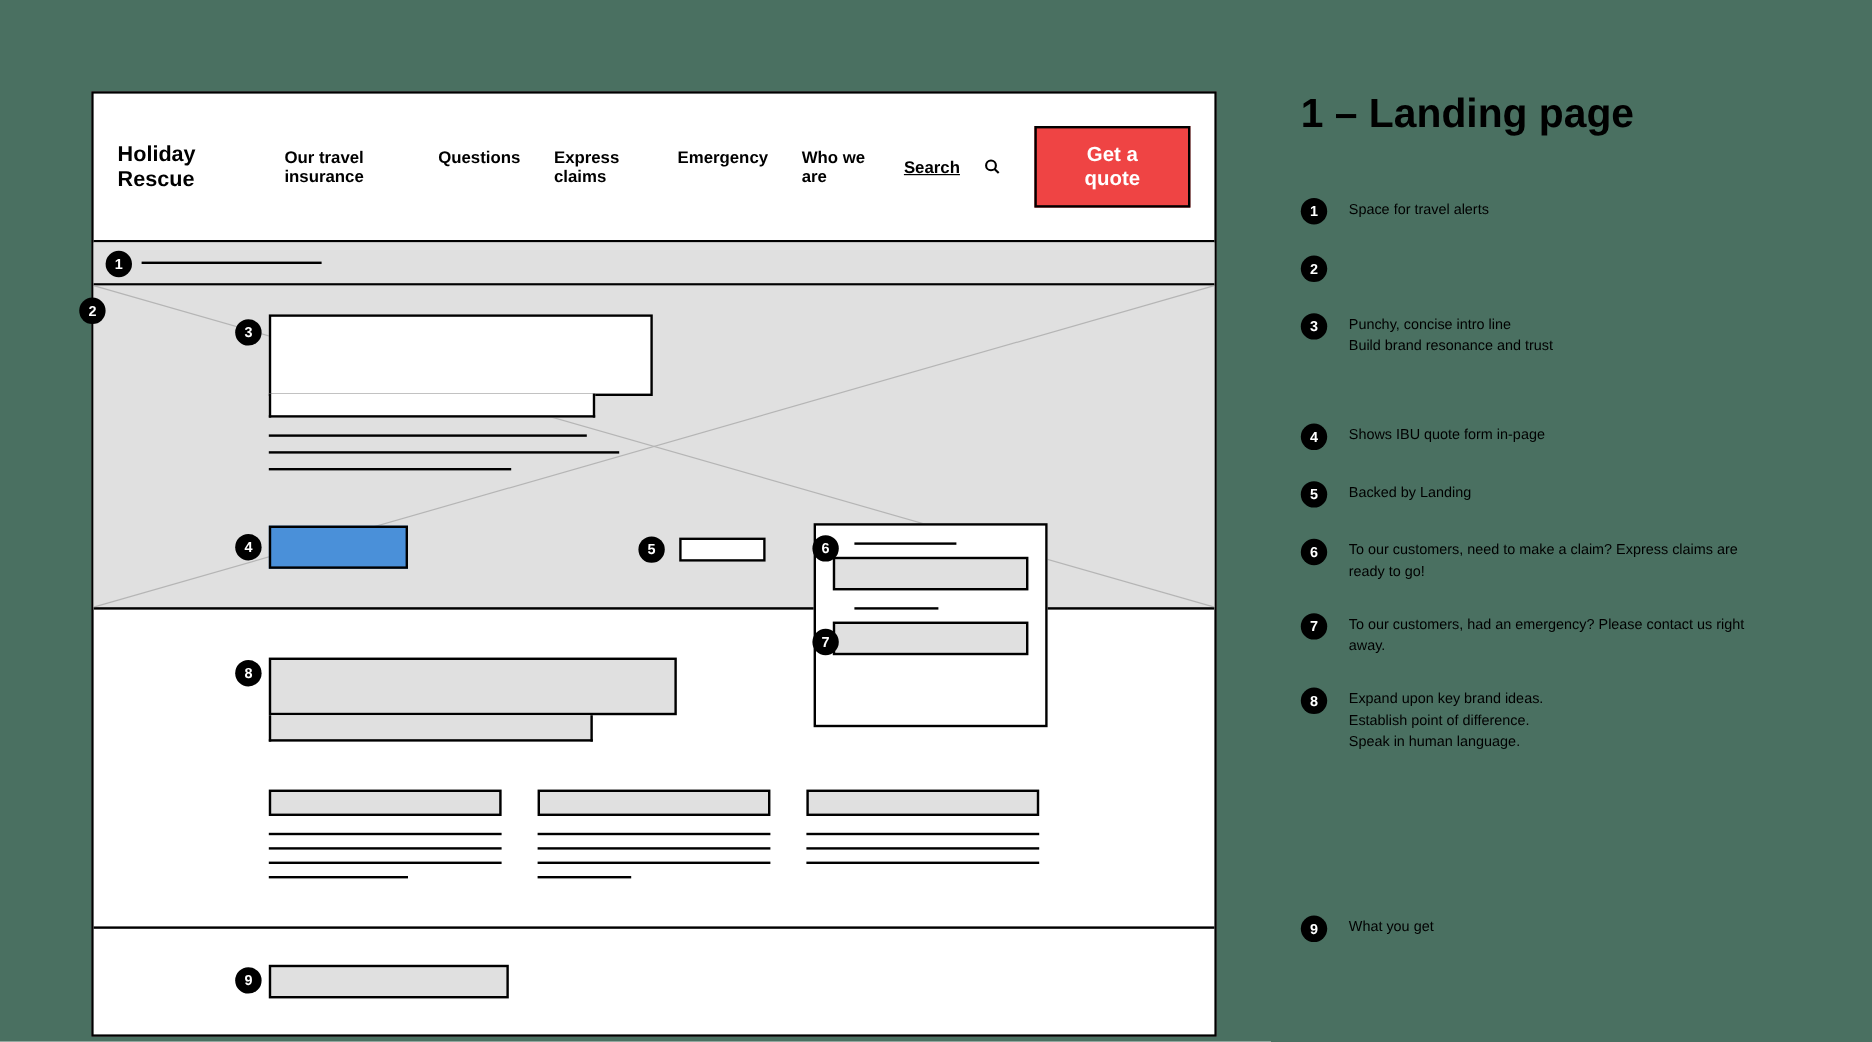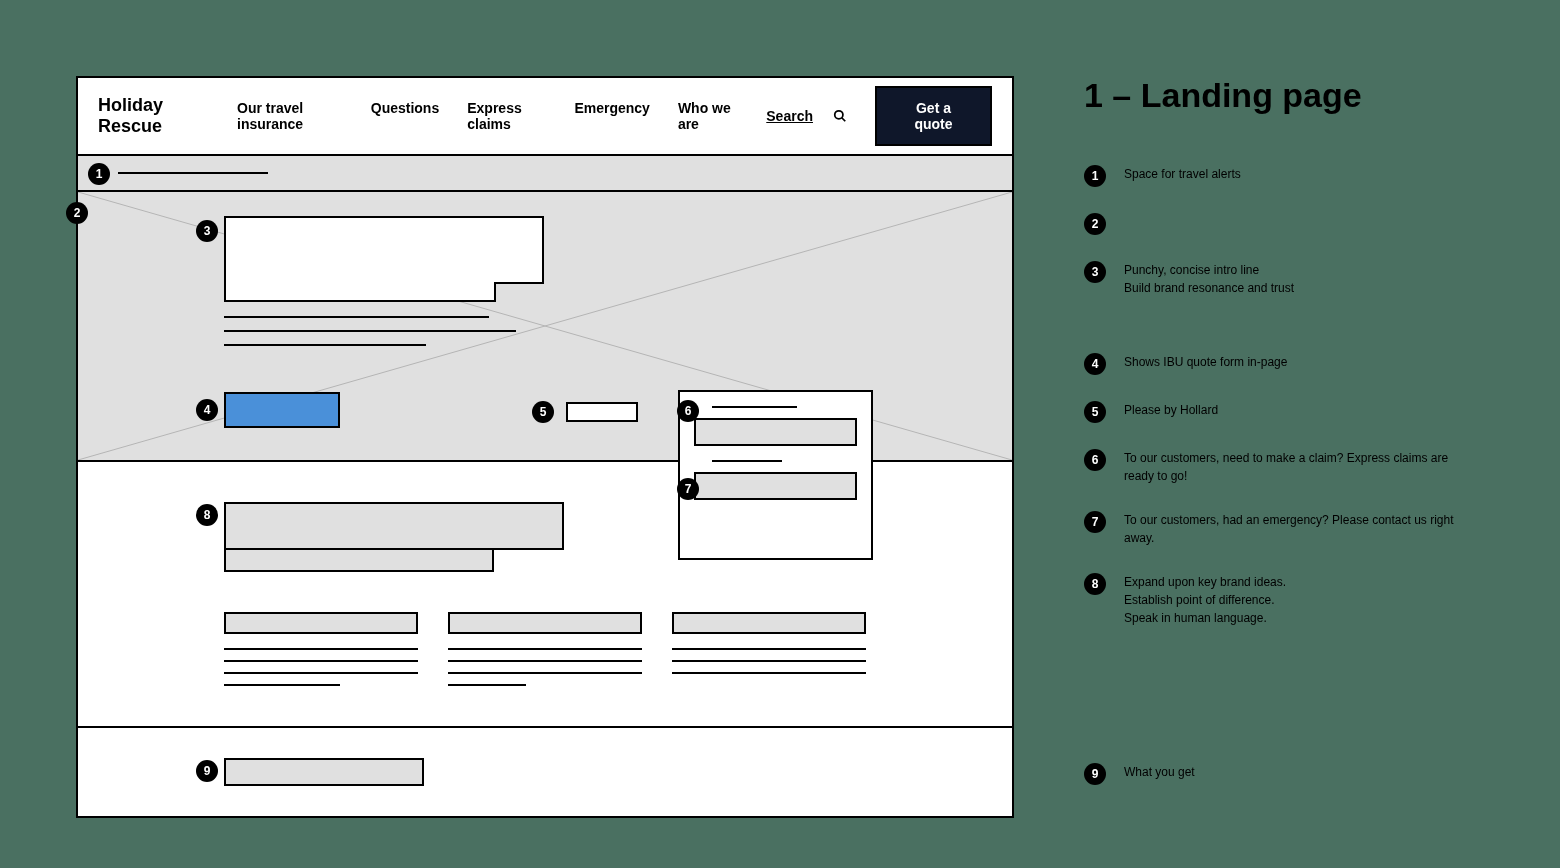--- a/index.html
+++ b/index.html
@@ -15,34 +15,34 @@
     position: absolute;
     left: 76px;
     top: 76px;
     width: 938px;
     background: #fff;
     border: 2px solid #000;
   }
   .header {
     display: flex;
     align-items: center;
-    padding: 8px 20px;
+    padding: 27px 20px;
     border-bottom: 2px solid #000;
     gap: 28px;
   }
   .brand { font-weight: 700; font-size: 18px; line-height: 1.15; }
   .nav { display: flex; gap: 28px; margin-left: 46px; font-size: 14px; font-weight: 600; }
   .search-combo { display: flex; align-items: center; gap: 20px; font-size: 14px; font-weight: 600; text-decoration: underline; }
   .quote-btn {
     margin-left: auto;
-    background: #0f172a;
+    background: #ef4444;
     color: #fff;
     border: 2px solid #000;
     padding: 12px 22px;
-    font-size: 14px;
+    font-size: 17px;
     font-weight: 600;
   }
   .alert-bar {
     background: #e0e0e0;
     border-bottom: 2px solid #000;
     height: 36px;
     position: relative;
     display: flex;
     align-items: center;
     padding-left: 30px;
@@ -270,21 +270,21 @@
     <div class="ann-text" style="white-space:pre-line">Punchy, concise intro line
 Build brand resonance and trust</div>
   </div>
   <div class="ann-gap"></div>
   <div class="ann-row">
     <div class="ann-badge">4</div>
     <div class="ann-text">Shows IBU quote form in-page</div>
   </div>
   <div class="ann-row">
     <div class="ann-badge">5</div>
-    <div class="ann-text">Please by Hollard</div>
+    <div class="ann-text">Backed by Landing</div>
   </div>
   <div class="ann-row">
     <div class="ann-badge">6</div>
     <div class="ann-text">To our customers, need to make a claim? Express claims are ready to go!</div>
   </div>
   <div class="ann-row">
     <div class="ann-badge">7</div>
     <div class="ann-text">To our customers, had an emergency? Please contact us right away.</div>
   </div>
   <div class="ann-row">

